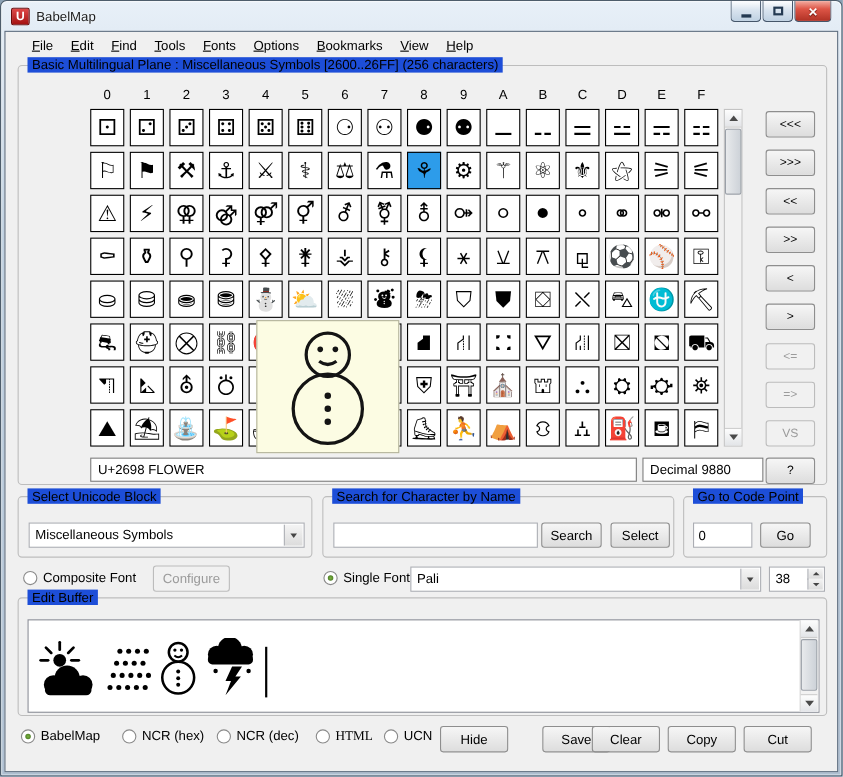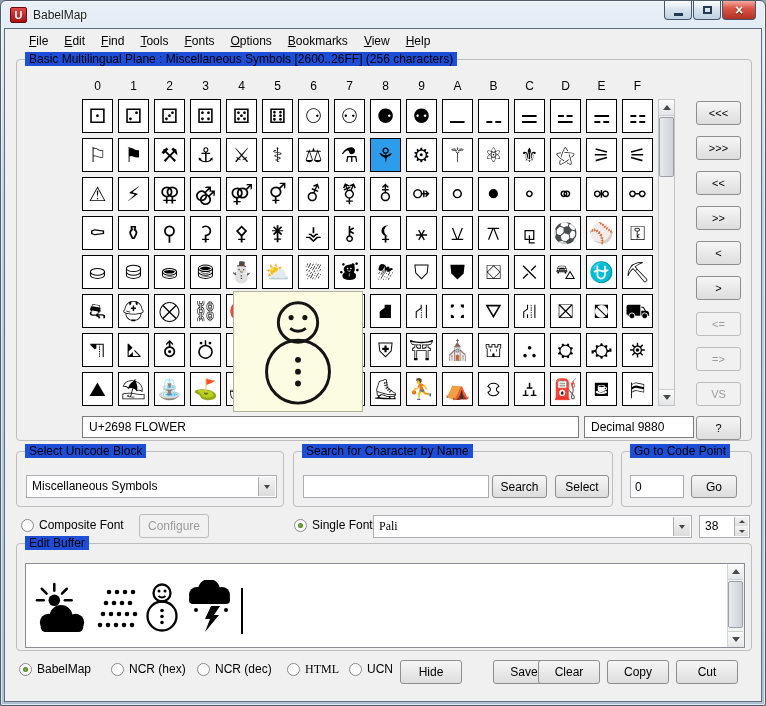--- a/index.html
+++ b/index.html
@@ -389,21 +389,21 @@
 
     <div class="radio-wrap" style="left:16px; top:488px;">
       <span class="radio"></span>
       <span>Composite Font</span>
     </div>
     <div class="btn disabled" style="position:absolute; left:134px; top:485px; width:70px; height:24px;">Configure</div>
     <div class="radio-wrap" style="left:289px; top:488px;">
       <span class="radio checked"></span>
       <span>Single Font</span>
     </div>
-    <div class="combo" style="left:368px; top:486px; width:319px;font-family:Liberation Serif, serif;">
+    <div class="combo" style="left:368px; top:486px; width:319px;">
       <span class="combo-value">Pali</span>
       <div class="combo-btn">
         <span class="tri-sm-down"></span>
       </div>
     </div>
     <div class="spinner" style="left:694px; top:486px; width:51px; height:23px;">
       <span class="spin-val">38</span>
       <div class="spin-btn spin-up">
         <span class="tri-sm-up"></span>
       </div>

